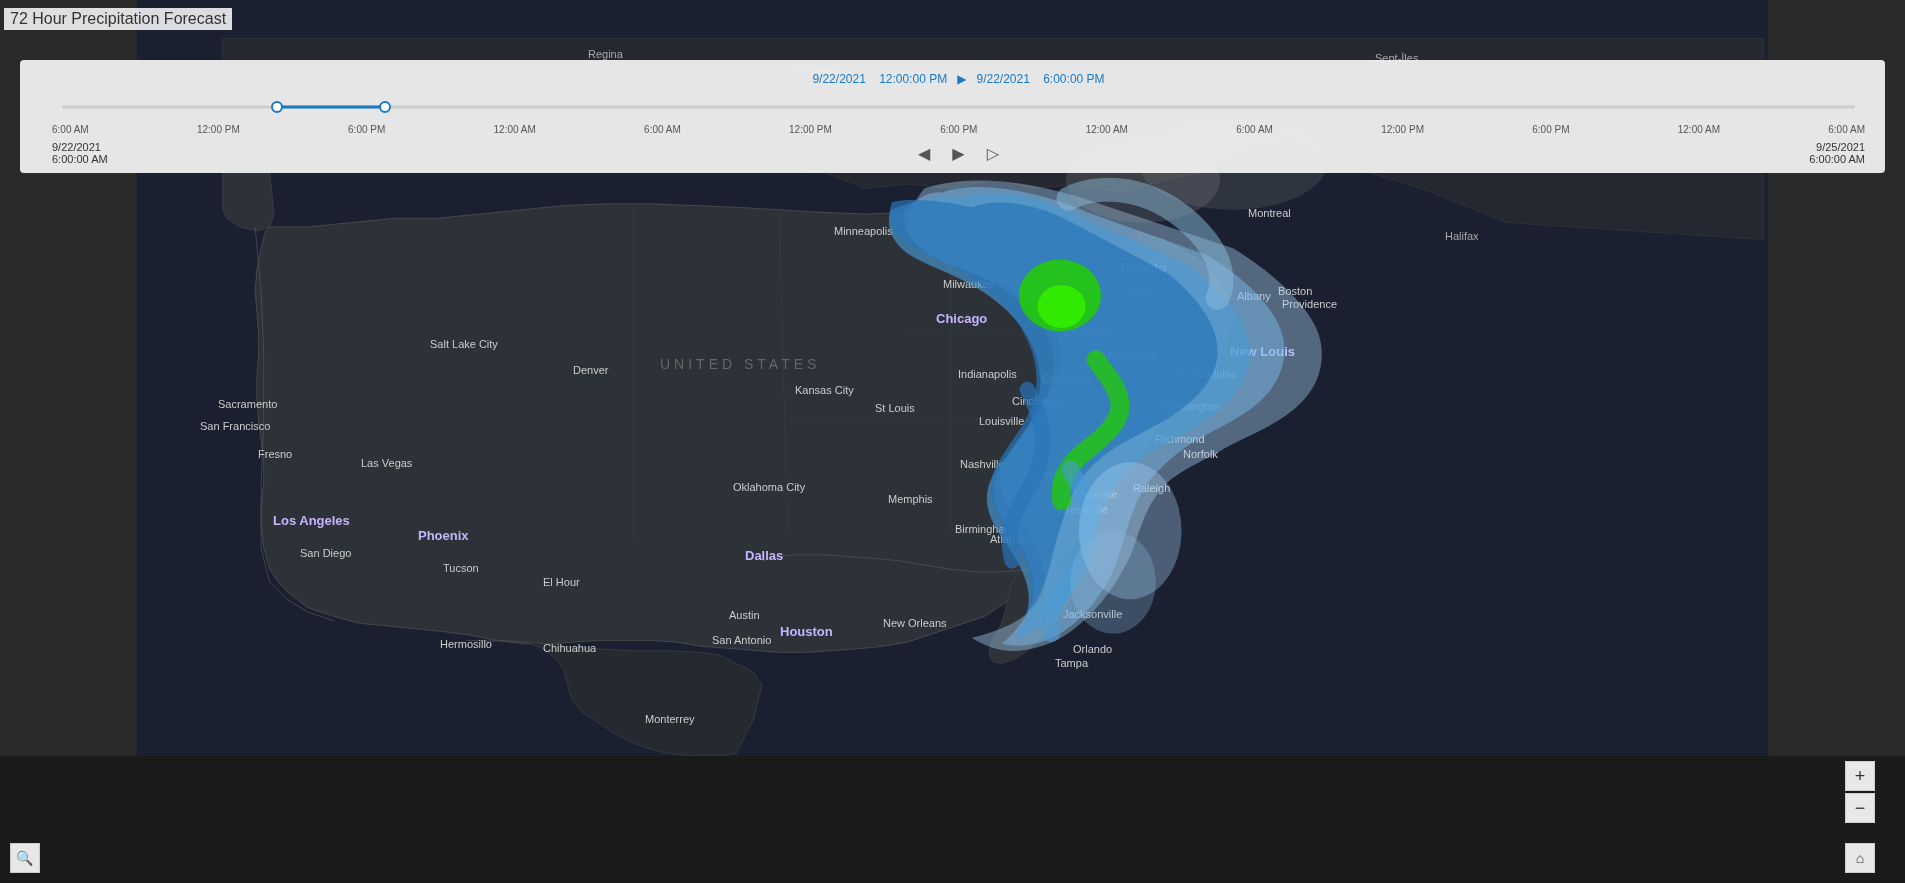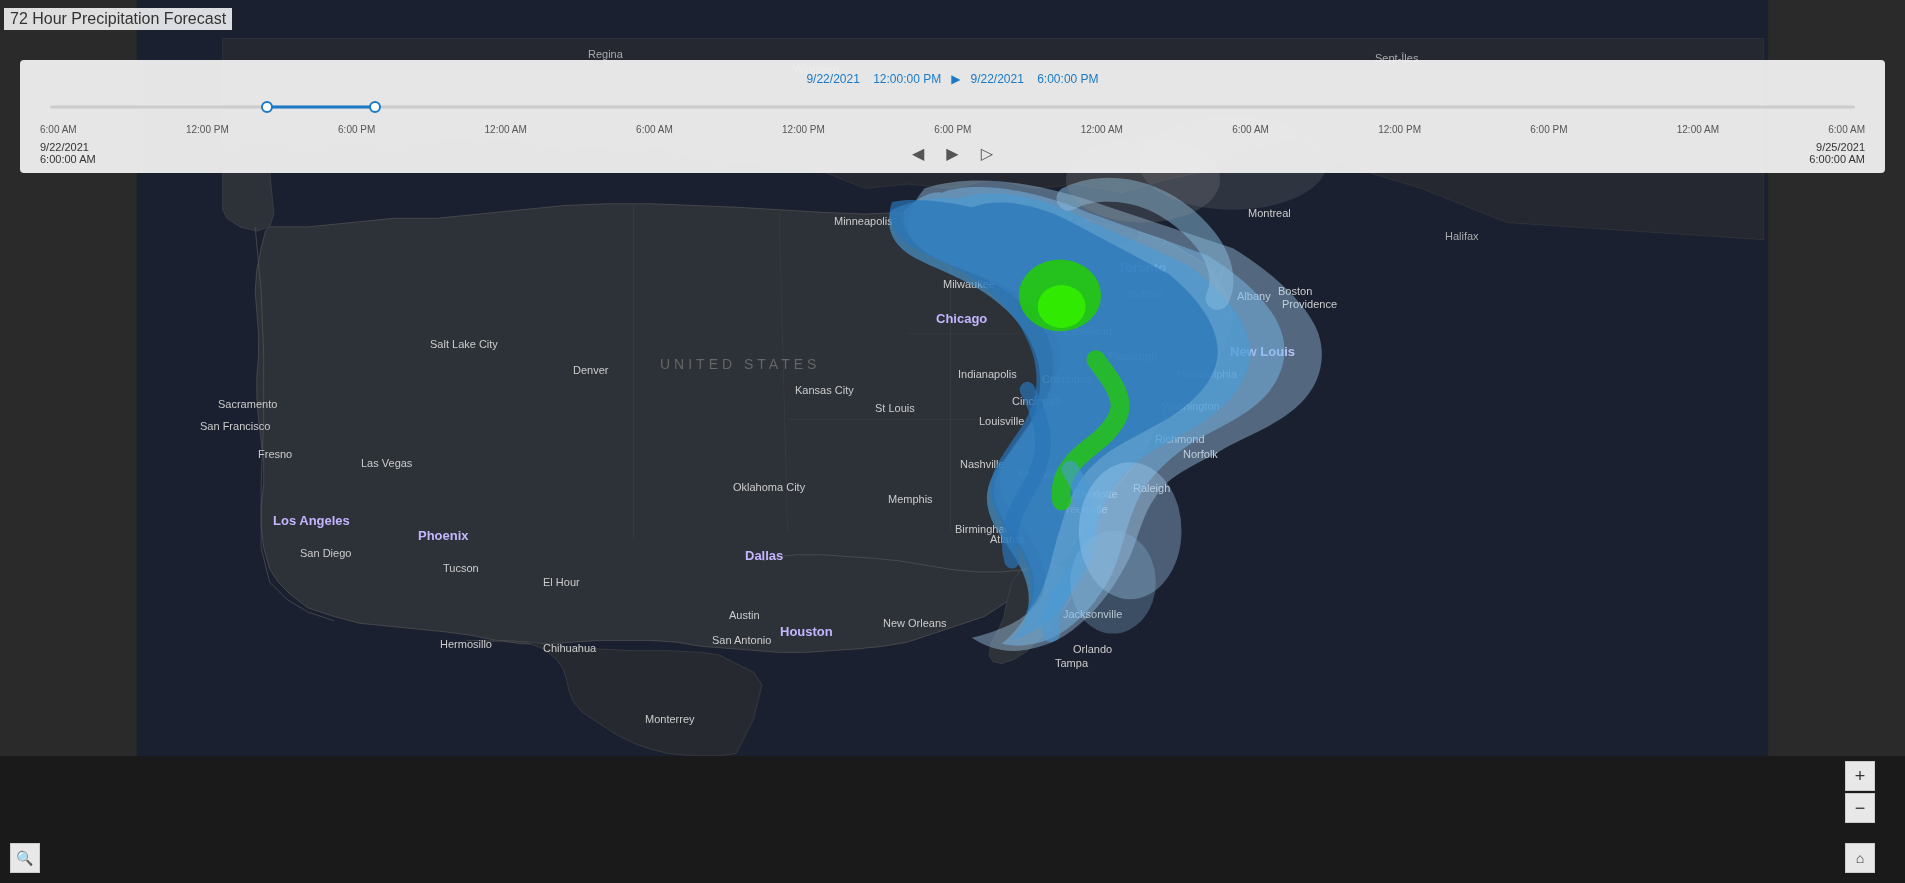--- a/index.html
+++ b/index.html
@@ -43,21 +43,21 @@
     }
 
     
     #timeline-panel {
       position: absolute;
       top: 60px;
       left: 20px;
       right: 20px;
       background: rgba(240,240,240,0.95);
       border-radius: 4px;
-      padding: 12px 20px 8px 20px;
+      padding: 12px 20px 8px 32px;
       z-index: 20;
     }
 
     #timeline-date-range {
       text-align: center;
       color: #1a7ac7;
       font-size: 12px;
       margin-bottom: 6px;
     }
 
@@ -342,21 +342,21 @@
     <ellipse cx="1160" cy="620" rx="60" ry="80" fill="#aad4f5" opacity="0.35"></ellipse>
     <ellipse cx="1140" cy="680" rx="50" ry="60" fill="#88bbdd" opacity="0.3"></ellipse>
   </svg>
 
   <div class="city-label region-label" style="left:588px;top:48px">Regina</div>
   <div class="city-label region-label" style="left:793px;top:63px">Winnipeg</div>
   <div class="city-label region-label" style="left:1375px;top:52px">Sept-Îles</div>
   <div class="city-label region-label" style="left:1445px;top:230px">Halifax</div>
   <div class="city-label" style="left:1248px;top:207px">Montreal</div>
 
-  <div class="city-label" style="left:834px;top:215px">Minneapolis</div>
+  <div class="city-label" style="left:834px;top:225px">Minneapolis</div>
   <div class="city-label" style="left:943px;top:278px">Milwaukee</div>
   <div class="city-label" style="left:1043px;top:300px">Detroit</div>
   <div class="city-label bold" style="left:936px;top:311px">Chicago</div>
   <div class="city-label bold" style="left:1118px;top:260px">Toronto</div>
   <div class="city-label" style="left:1128px;top:288px">Buffalo</div>
   <div class="city-label" style="left:1063px;top:325px">Cleveland</div>
   <div class="city-label" style="left:1108px;top:350px">Pittsburgh</div>
   <div class="city-label" style="left:1042px;top:373px">Columbus</div>
   <div class="city-label" style="left:958px;top:368px">Indianapolis</div>
   <div class="city-label" style="left:1012px;top:395px">Cincinnati</div>

